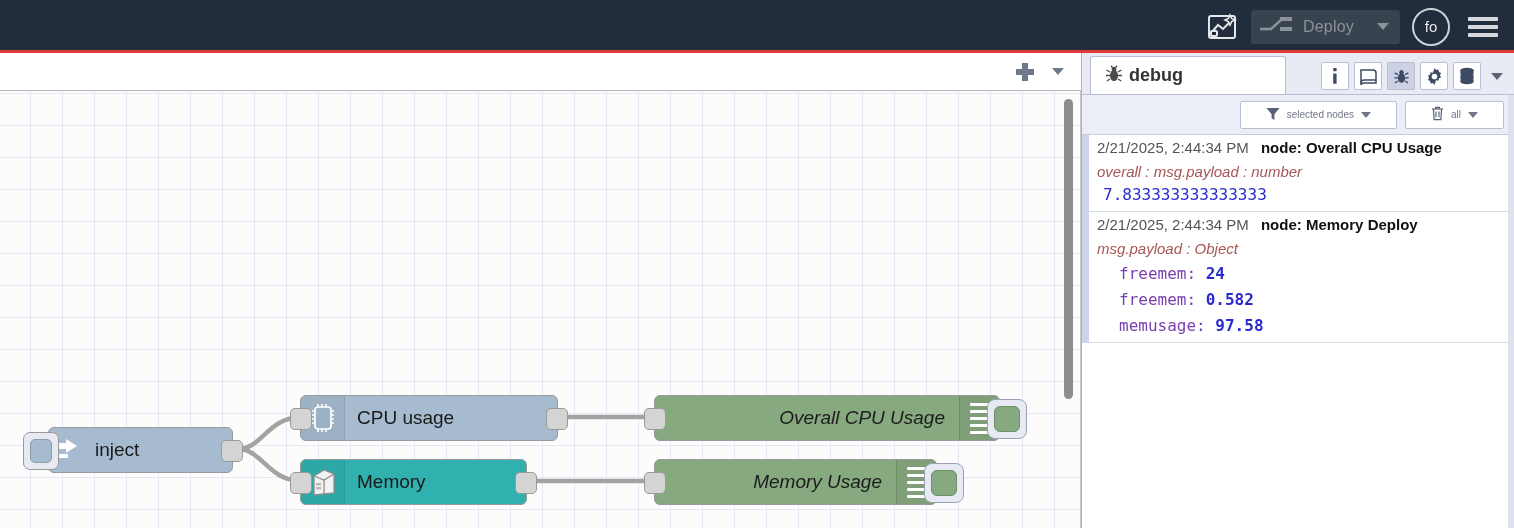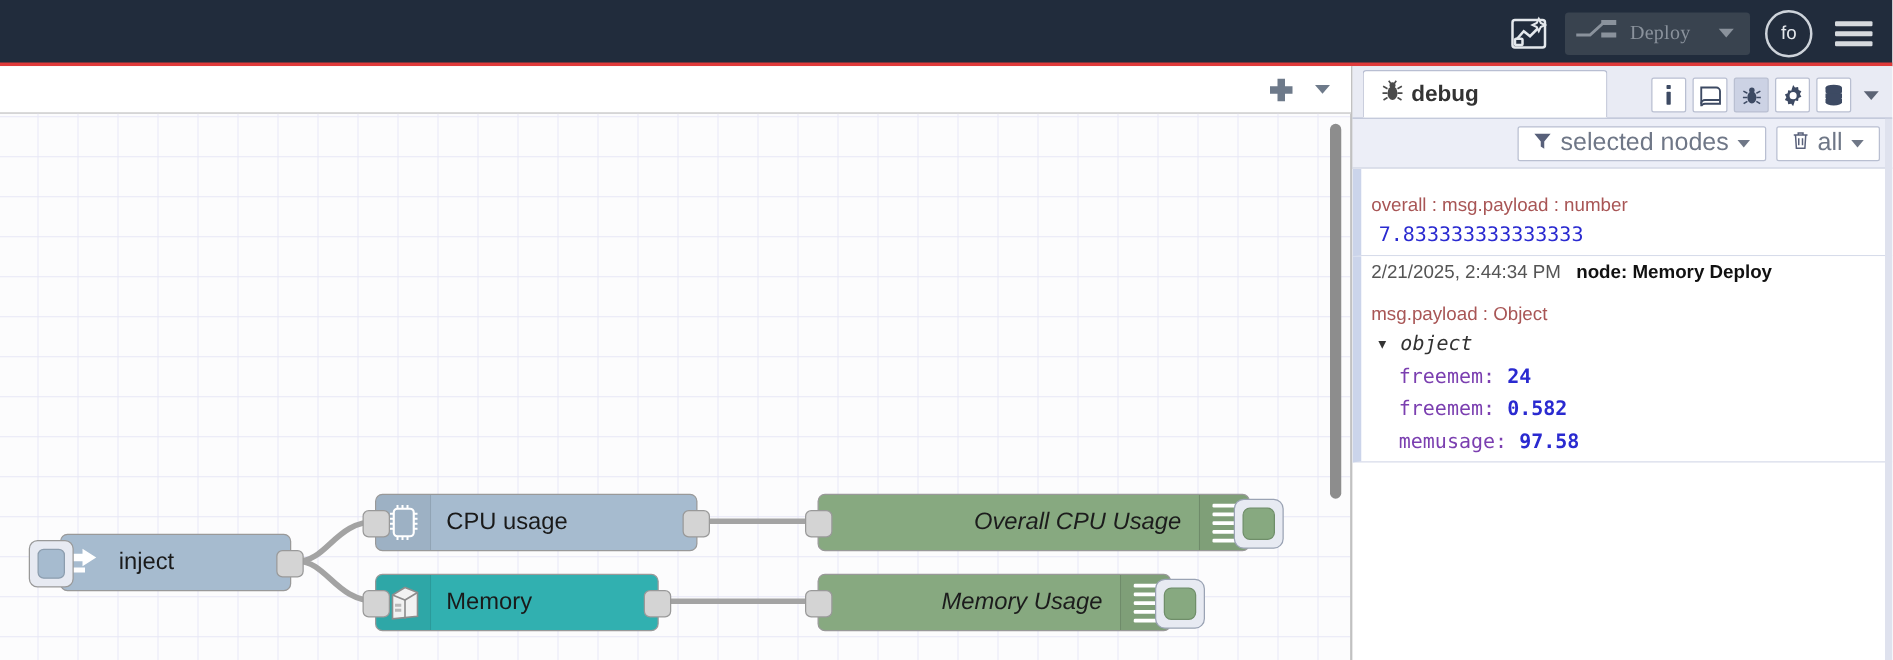--- a/index.html
+++ b/index.html
@@ -23,21 +23,20 @@
   }
   .hdr-icon-btn {
     width: 42px; height: 38px; display: flex; align-items: center; justify-content: center;
     cursor: pointer;
   }
   .deploy-btn {
     display: flex; align-items: center; height: 34px;
     background: #39434f; border-radius: 3px; margin: 0 12px 0 8px;
     color: #8a929c; cursor: default; padding: 0 2px 0 8px;
     min-width: 148px;
-    font-family: Liberation Serif, serif;
   }
   .deploy-label { font-size: 16px; padding: 0 14px 0 10px; letter-spacing: .2px; }
   .deploy-caret {
     width: 30px; height: 34px; display: flex; align-items: center; justify-content: center;
   }
   .caret-dn {
     width: 0; height: 0; border-left: 6px solid transparent;
     border-right: 6px solid transparent; border-top: 7px solid currentColor;
   }
   .avatar {
@@ -182,32 +181,32 @@
   .sb-tool-caret {
     width: 22px; height: 28px; display: flex; align-items: center; justify-content: center;
     color: #5b6374; cursor: pointer;
   }
   .sb-filterrow {
     height: 40px; background: #eceef7; border-bottom: 1px solid #c8cddd;
     display: flex; align-items: center; justify-content: flex-end; gap: 8px; padding-right: 10px;
   }
   .filter-btn {
     height: 28px; background: #fff; border: 1px solid #b9bfd1; border-radius: 2px;
-    display: flex; align-items: center; gap: 7px; padding: 0 12px;
-    font-size: 20px; color: #6f7787; cursor: pointer;
+    display: flex; align-items: center; gap: 7px; padding: 0 25px;
+    font-size: 10px; color: #6f7787; cursor: pointer;
   }
   .msg-list { position: relative; height: 393px; background: #fff; overflow: hidden; }
   .msg {
     position: relative; background: #fff; border-bottom: 1px solid #d7dcea;
     border-left: 7px solid #cbd4ea; padding: 4px 8px 7px 8px;
   }
   .msg-head { font-size: 15px; color: #333; white-space: nowrap; overflow: hidden; }
   .msg-time { color: #555; }
   .msg-node { font-weight: bold; color: #111; margin-left: 8px; }
-  .msg-topic { font-size: 15px; color: #a85555; margin-top: 17px; }
+  .msg-topic { font-size: 15px; color: #a85555; margin-top: 7px; font-style: italic; }
   .msg-value {
     font-family: "DejaVu Sans Mono", monospace; font-size: 16px; color: #2a2ad0;
     margin-top: 5px; padding-left: 6px;
   }
   .obj-toggle {
     font-family: "DejaVu Sans Mono", monospace; font-size: 16px; color: #333;
     font-style: italic; margin-top: 5px; padding-left: 4px; cursor: pointer;
   }
   .obj-row {
     font-family: "DejaVu Sans Mono", monospace; font-size: 16px;
@@ -439,34 +438,34 @@
           </svg>
         </span>
         <span>all</span>
         <i class="caret-dn" style="border-top-width:6px;border-left-width:5px;border-right-width:5px;"></i>
       </div>
     </div>
 
     <div class="msg-list">
 
       <div class="msg">
+        <div class="msg-head">
+          <span class="msg-time">2/21/2025, 2:44:34 PM</span>
+          <span class="msg-node">node: Overall CPU Usage</span>
+        </div>
         <div class="msg-topic">overall : msg.payload : number</div>
         <div class="msg-value">7.833333333333333</div>
       </div>
 
       <div class="msg">
         <div class="msg-head">
           <span class="msg-time">2/21/2025, 2:44:34 PM</span>
           <span class="msg-node">node: Memory Deploy</span>
         </div>
         <div class="msg-topic">msg.payload : Object</div>
-        <div class="obj-toggle">
-          <span>▾</span>
-          <span>object</span>
-        </div>
         <div class="obj-row">
           <span class="obj-key">freemem</span><span class="obj-key">:</span>
           <span class="obj-val">24</span>
         </div>
         <div class="obj-row">
           <span class="obj-key">freemem</span><span class="obj-key">:</span>
           <span class="obj-val">0.582</span>
         </div>
         <div class="obj-row">
           <span class="obj-key">memusage</span><span class="obj-key">:</span>

